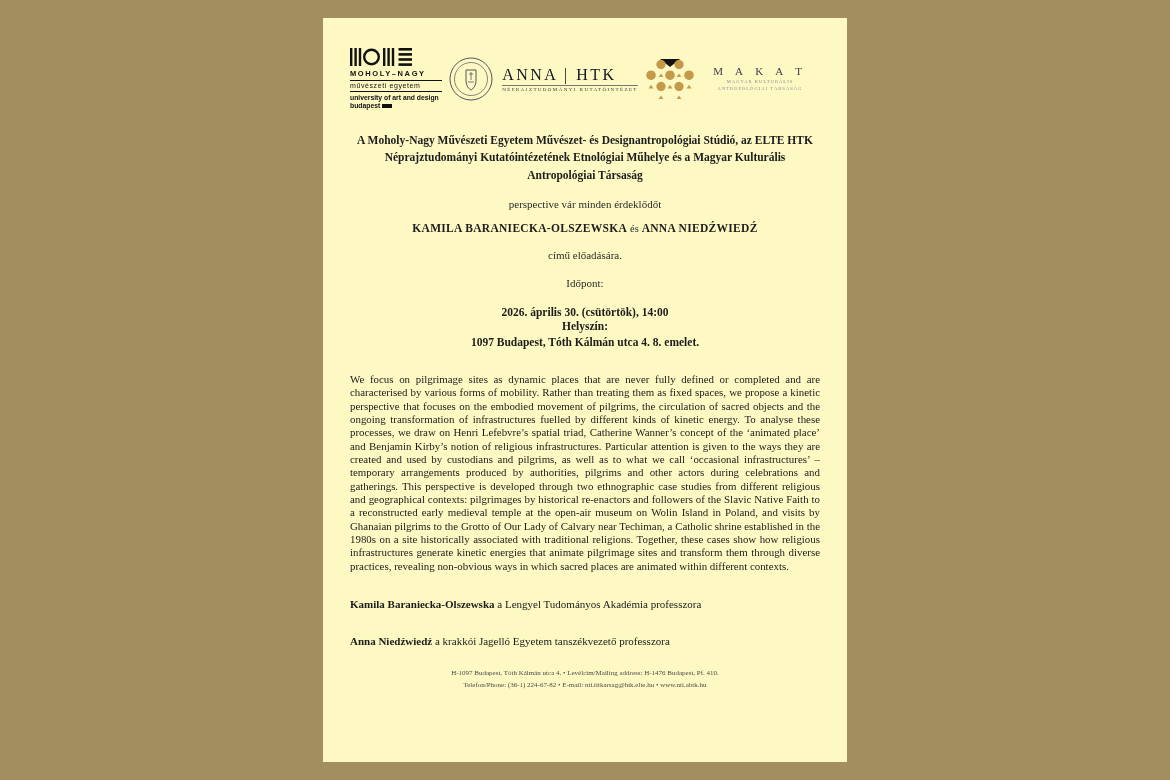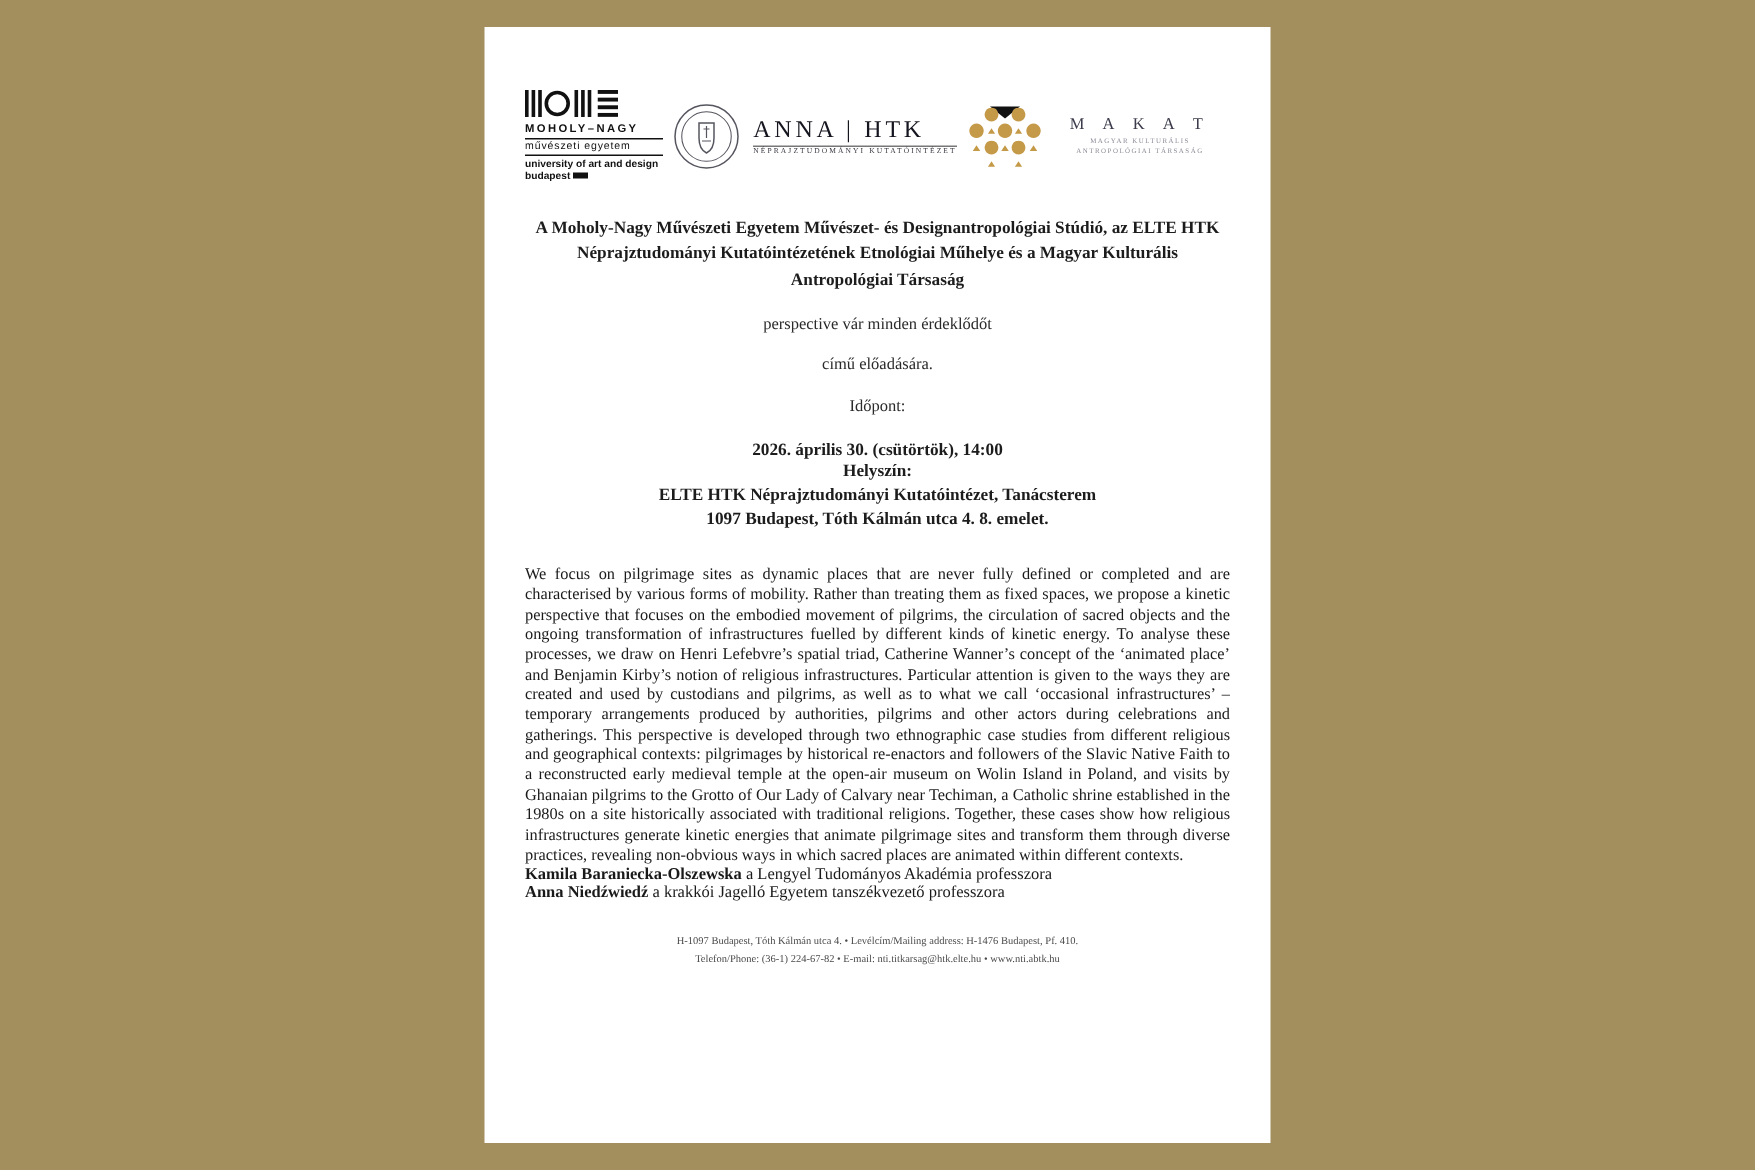--- a/index.html
+++ b/index.html
@@ -7,22 +7,22 @@
   body {
     background: #A28F5D;
     font-family: "Liberation Serif", serif;
     position: relative;
     overflow: hidden;
   }
   .paper {
     position: absolute;
     left: 323px; top: 18px;
     width: 524px; height: 744px;
-    background: #ffffff;
-    padding: 12px 27px;
+    background: #fef9c3;
+    padding: 0 27px;
   }
   
   .logo-row {
     margin-top: 30px;
     height: 62px;
     display: flex;
     align-items: center;
     justify-content: space-between;
   }
   
@@ -73,21 +73,21 @@
   .talk-title { margin-top: 15px; font-weight: bold; font-size: 11.5px; line-height: 1.45; }
   .talk-suffix { margin-top: 15px; font-size: 11px; color: #2a2a2a; }
   .time-label { margin-top: 16px; font-size: 11px; color: #2a2a2a; }
   .time-value { font-weight: bold; font-size: 11.5px; margin-top: 17px; }
   .venue { font-weight: bold; font-size: 11.5px; line-height: 1.4; }
   .abstract {
     margin-top: 23px;
     font-size: 10.9px; line-height: 13.35px;
     text-align: justify; color: #1a1a1a;
   }
-  .bio { margin-top: 0; font-size: 11px; text-align: left; color: #1a1a1a; }
+  .bio { margin-top: 25px; font-size: 11px; text-align: left; color: #1a1a1a; }
   .bio .bio-name { font-weight: bold; }
   .footer {
     margin-top: 20px; text-align: center;
     font-size: 7px; color: #4a4a4a; line-height: 1.75;
   }
 </style>
 </head>
 <body>
 
 <div class="paper">
@@ -150,30 +150,34 @@
   </div>
 
   <div class="organizers center">
     <div>A Moholy-Nagy Művészeti Egyetem Művészet- és Designantropológiai Stúdió, az ELTE HTK</div>
     <div>Néprajztudományi Kutatóintézetének Etnológiai Műhelye és a Magyar Kulturális</div>
     <div>Antropológiai Társaság</div>
   </div>
 
   <div class="invite center">perspective vár minden érdeklődőt</div>
 
+  <div class="speakers center">
+    <span class="name">KAMILA BARANIECKA-OLSZEWSKA</span>
+    <span class="conn">és</span>
+    <span class="name">ANNA NIEDŹWIEDŹ</span>
+  </div>
 
 
   <div class="talk-suffix center">című előadására.</div>
 
   <div class="time-label center">Időpont:</div>
   <div class="time-value center">2026. április 30. (csütörtök), 14:00</div>
 
   <div class="venue center">
     <div>Helyszín:</div>
-    <div>ELTE HTK Néprajztudományi Kutatóintézet, Tanácsterem</div>
     <div>1097 Budapest, Tóth Kálmán utca 4. 8. emelet.</div>
   </div>
 
   <div class="abstract">We focus on pilgrimage sites as dynamic places that are never fully defined or completed and are characterised by various forms of mobility. Rather than treating them as fixed spaces, we propose a kinetic perspective that focuses on the embodied movement of pilgrims, the circulation of sacred objects and the ongoing transformation of infrastructures fuelled by different kinds of kinetic energy. To analyse these processes, we draw on Henri Lefebvre’s spatial triad, Catherine Wanner’s concept of the ‘animated place’ and Benjamin Kirby’s notion of religious infrastructures. Particular attention is given to the ways they are created and used by custodians and pilgrims, as well as to what we call ‘occasional infrastructures’ – temporary arrangements produced by authorities, pilgrims and other actors during celebrations and gatherings. This perspective is developed through two ethnographic case studies from different religious and geographical contexts: pilgrimages by historical re-enactors and followers of the Slavic Native Faith to a reconstructed early medieval temple at the open-air museum on Wolin Island in Poland, and visits by Ghanaian pilgrims to the Grotto of Our Lady of Calvary near Techiman, a Catholic shrine established in the 1980s on a site historically associated with traditional religions. Together, these cases show how religious infrastructures generate kinetic energies that animate pilgrimage sites and transform them through diverse practices, revealing non-obvious ways in which sacred places are animated within different contexts.</div>
 
   <div class="bio">
     <span class="bio-name">Kamila Baraniecka-Olszewska</span>
     <span>a Lengyel Tudományos Akadémia professzora</span>
   </div>
   <div class="bio">

